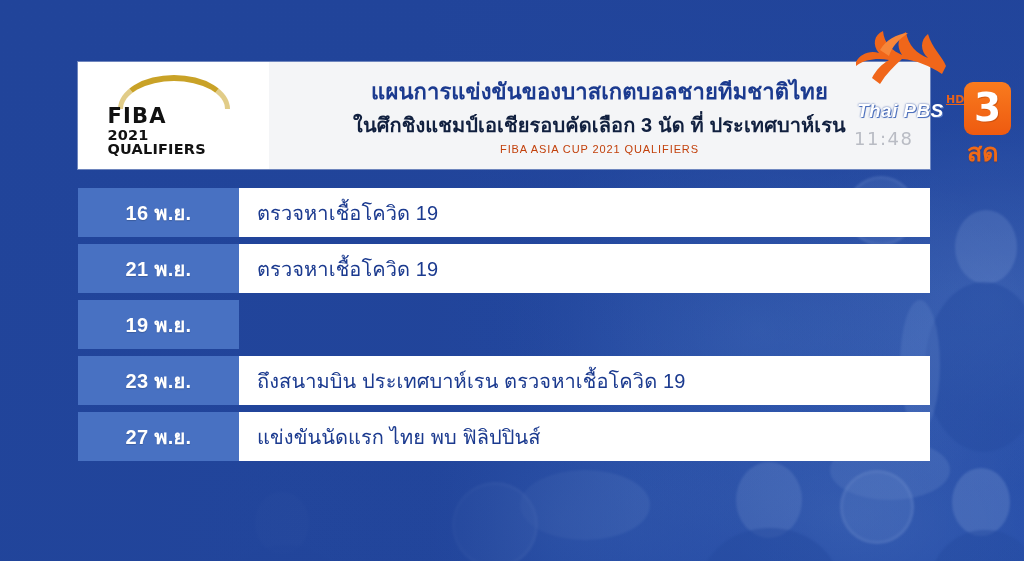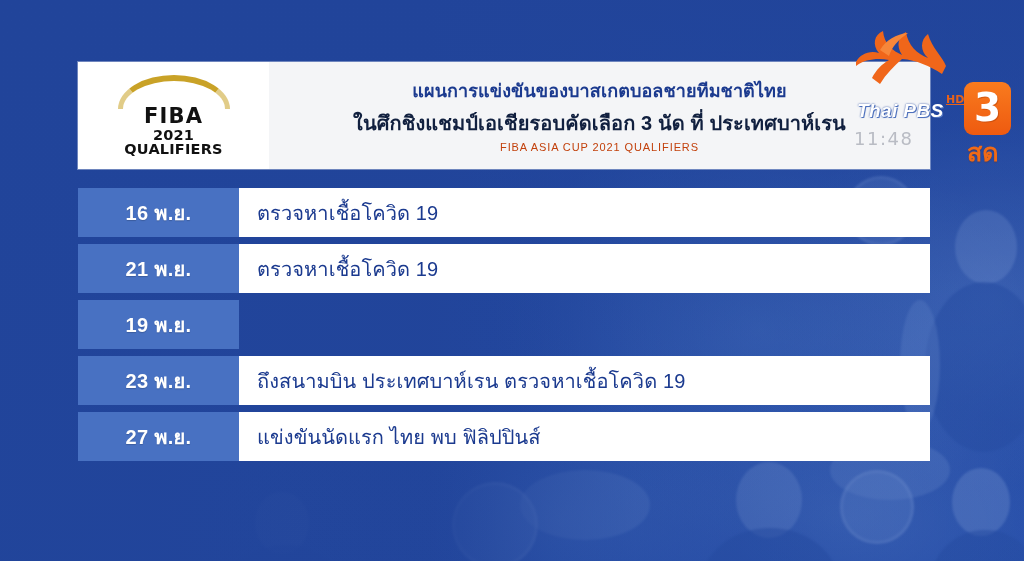--- a/index.html
+++ b/index.html
@@ -53,21 +53,21 @@
     position: absolute;
     left: 78px; top: 62px; width: 852px; height: 107px;
     background: #f4f5f7;
     box-shadow: 0 0 0 1px rgba(255,255,255,.35);
   }
   #logo-cell {
     position: absolute; left: 0; top: 0; width: 191px; height: 107px;
     background: #ffffff;
     display: flex; align-items: center; justify-content: center;
   }
-  #fiba-logo { width: 132px; text-align: center; line-height: 1; }
+  #fiba-logo { width: 132px; line-height: 1; }
   #fiba-arc {
     width: 112px; height: 34px; margin: 0 auto 1px;
     border-top: 6px solid #c9a227;
     border-left: 5px solid rgba(201,162,39,.55);
     border-right: 5px solid rgba(201,162,39,.55);
     border-radius: 56px 56px 0 0 / 34px 34px 0 0;
     border-bottom: none;
   }
   #fiba-word1 {
     font-family: "DejaVu Sans", sans-serif;
@@ -84,21 +84,21 @@
     font-weight: 700; font-size: 14.5px; letter-spacing: .2px;
     color: #111; margin-top: 1px;
   }
 
   #header-text {
     position: absolute; left: 191px; top: 0; right: 0; height: 107px;
     display: flex; flex-direction: column; align-items: center; justify-content: center;
     padding-top: 3px;
   }
   #title-line1 {
-    font-size: 18px; font-weight: 700; color: #1b3a8f;
+    font-size: 22px; font-weight: 700; color: #1b3a8f;
     letter-spacing: .1px; line-height: 1.18;
   }
   #title-line2 {
     font-size: 20px; font-weight: 700; color: #11203f;
     letter-spacing: .1px; line-height: 1.25; margin-top: 8px;
   }
   #title-line3 {
     font-size: 11px; font-weight: 400; color: #c2410c;
     letter-spacing: .9px; margin-top: 5px;
   }

